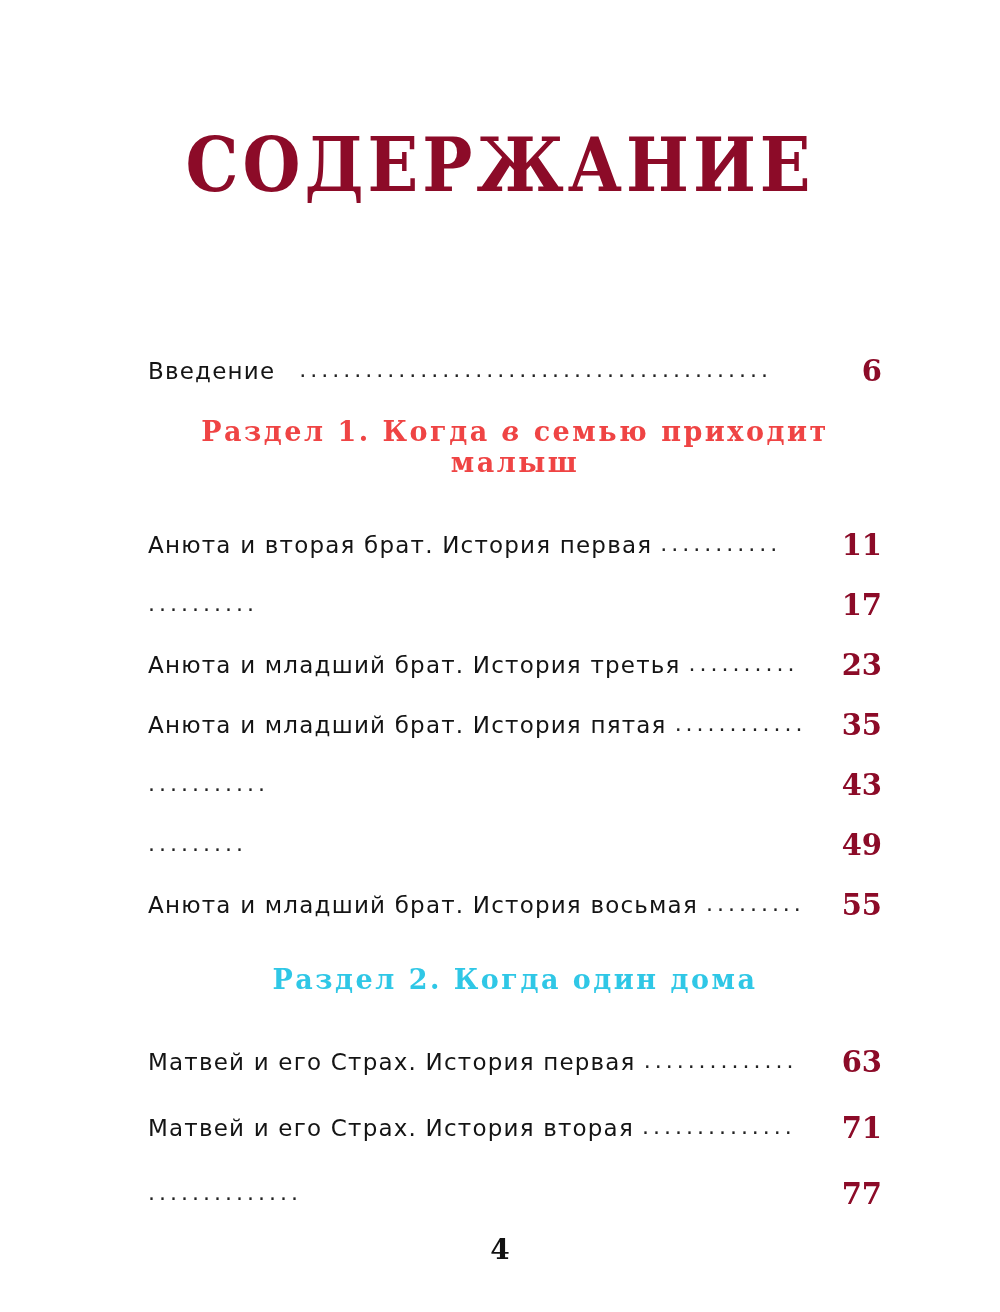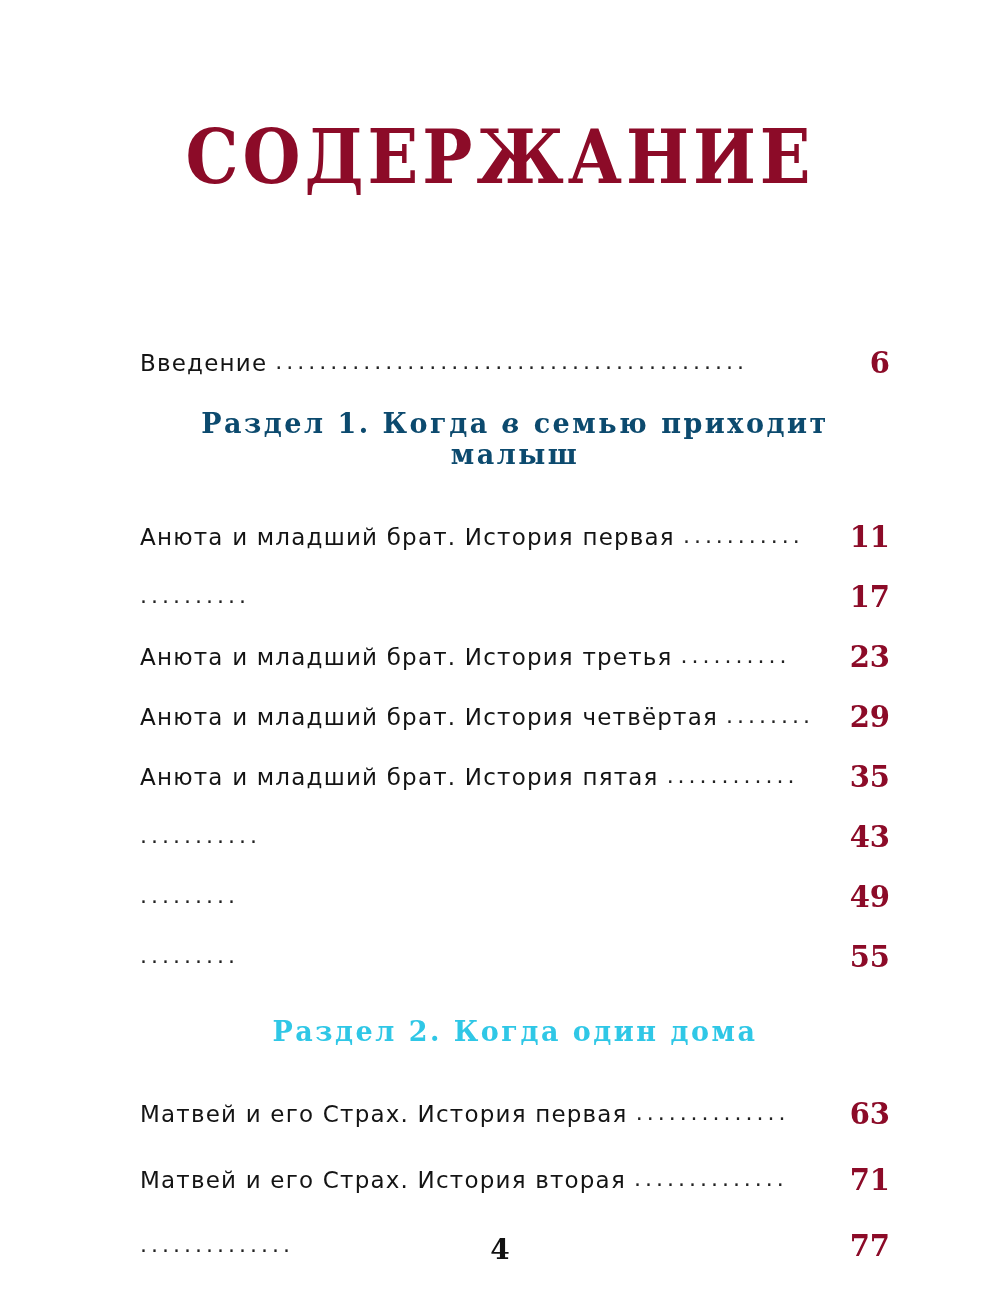--- a/index.html
+++ b/index.html
@@ -13,21 +13,21 @@
     position: relative;
     font-family: "DejaVu Sans", sans-serif;
     color: #1a1a1a;
     overflow: hidden;
   }
 
   .page {
     width: 1000px;
     height: 1312px;
     box-sizing: border-box;
-    padding: 0;
+    padding: 8px;
     position: relative;
   }
 
   
   .toc-title {
     text-align: center;
     margin: 0;
     padding-top: 120px;
     font-family: "DejaVu Serif", serif;
     font-size: 74px;
@@ -78,32 +78,33 @@
     font-size: 29px;
     font-weight: 700;
     color: #8c0b28;
     letter-spacing: 0px;
     transform: translateY(2px);
   }
 
   
   .entry.intro {
     margin-bottom: 20px;
+    gap: 16px;
   }
 
   
   .section-heading {
     text-align: center;
     font-family: "DejaVu Serif", serif;
     font-weight: 700;
     font-size: 27px;
     letter-spacing: 2.5px;
     margin: 30px 0 48px 0;
   }
-  .section-heading.purple { color: #0c4a6e; }
+  .section-heading.purple { color: #ef4444; }
   .section-heading.cyan   { color: #2fc7e6; margin-top: 44px; }
 
   .section-heading .em {
     font-style: italic;
   }
 
   .group {
     margin-bottom: 0;
   }
 
@@ -137,59 +138,55 @@
       <span class="page-num">6</span>
     </div>
 
     <div class="section-heading purple">
       <span>Раздел 1. Когда </span><span class="em">в</span><span> семью приходит малыш</span>
     </div>
 
     <div class="group g1">
 
       <div class="entry">
-        <span class="label">Анюта и младший брат. История первая</span>
+        <span class="label">Анюта и вторая брат. История первая</span>
         <span class="leader">...........</span>
         <span class="page-num">11</span>
       </div>
 
       <div class="entry">
         <span class="leader">..........</span>
         <span class="page-num">17</span>
       </div>
 
       <div class="entry">
         <span class="label">Анюта и младший брат. История третья</span>
         <span class="leader">..........</span>
         <span class="page-num">23</span>
       </div>
 
-      <div class="entry">
-        <span class="label">Анюта и младший брат. История четвёртая</span>
-        <span class="leader">........</span>
-        <span class="page-num">29</span>
-      </div>
 
       <div class="entry">
         <span class="label">Анюта и младший брат. История пятая</span>
         <span class="leader">............</span>
         <span class="page-num">35</span>
       </div>
 
       <div class="entry">
         <span class="leader">...........</span>
         <span class="page-num">43</span>
       </div>
 
       <div class="entry">
         <span class="leader">.........</span>
         <span class="page-num">49</span>
       </div>
 
       <div class="entry">
+        <span class="label">Анюта и младший брат. История восьмая</span>
         <span class="leader">.........</span>
         <span class="page-num">55</span>
       </div>
 
     </div>
 
     <div class="section-heading cyan">
       <span>Раздел 2. Когда один дома</span>
     </div>
 

